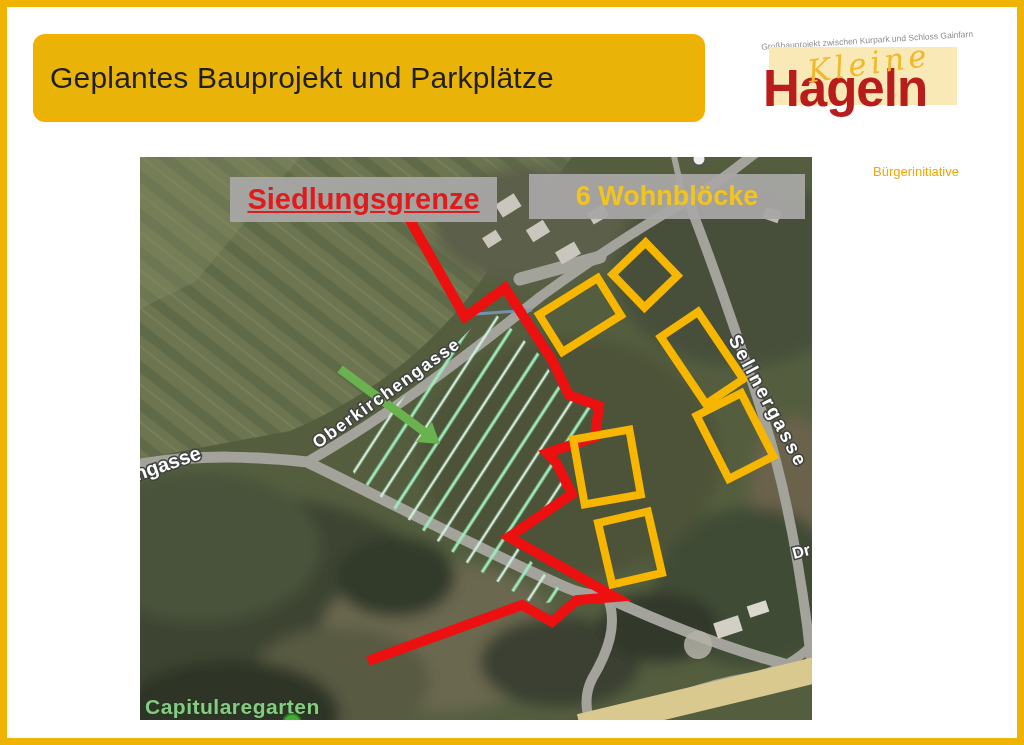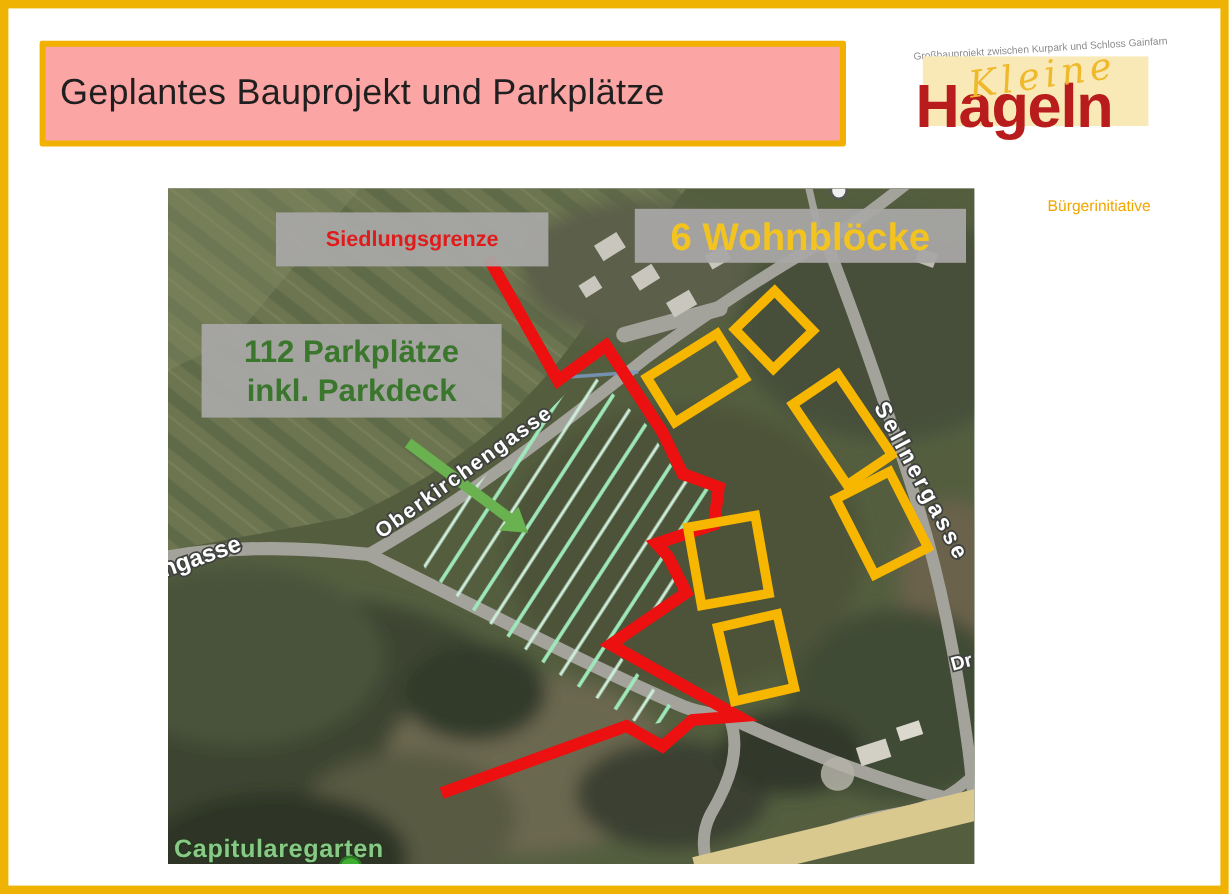--- a/index.html
+++ b/index.html
@@ -1,22 +1,22 @@
 <!DOCTYPE html>
 <html><head>
 <meta charset="utf-8">
 <style>
   html,body{margin:0;padding:0;background:#fff;font-family:"Liberation Sans",sans-serif;}
   .page{position:relative;width:1024px;height:745px;box-sizing:border-box;
         border:7px solid #eeb303;background:#fff;overflow:hidden;}
 
   
   .title-box{position:absolute;left:26px;top:27px;width:672px;height:88px;
-             box-sizing:border-box;border:5px solid #f2b000;background:#fca5a5;
-             border-radius:2px;display:flex;align-items:center;}
+             box-sizing:border-box;border:5px solid #f2b000;background:#eab308;
+             border-radius:12px;display:flex;align-items:center;}
   .title-box h1{margin:0 0 0 12px;font-size:30px;font-weight:400;color:#1f1f1f;letter-spacing:.2px;}
 
   
   .logo{position:absolute;left:748px;top:20px;width:220px;height:118px;}
   .logo-tagline{position:absolute;left:6px;top:8px;width:220px;font-size:8.5px;color:#8d8d8d;
                 transform:rotate(-3.5deg);white-space:nowrap;}
   .logo-band{position:absolute;left:14px;top:20px;width:188px;height:58px;background:#f8e9b6;}
   .logo-script{position:absolute;left:52px;top:18px;font-family:"DejaVu Serif",serif;
                font-style:italic;font-size:31px;color:#efb92b;transform:rotate(-8deg);
                letter-spacing:4px;}
@@ -25,22 +25,22 @@
   .logo-sub{position:absolute;right:16px;top:90px;font-size:13px;color:#f2a600;margin-top:47px;}
 
   
   .map{position:absolute;left:133px;top:150px;width:672px;height:563px;
        background:#59614a;overflow:hidden;}
   .map svg{position:absolute;left:0;top:0;}
 
   .map-label{position:absolute;background:rgba(168,167,166,.94);display:flex;
              flex-direction:column;align-items:center;justify-content:center;
              font-weight:bold;text-align:center;line-height:1.25;}
-  .lbl-siedlung{left:90px;top:20px;width:227px;height:45px;font-size:18px;color:#e01b1b;}
-  .lbl-wohn{left:389px;top:17px;width:276px;height:45px;font-size:32px;color:#f3c41f;}
+  .lbl-siedlung{left:90px;top:20px;width:267px;height:45px;font-size:29px;color:#e01b1b;text-decoration:underline;}
+  .lbl-wohn{left:389px;top:17px;width:276px;height:45px;font-size:27px;color:#f3c41f;}
   .lbl-park{left:28px;top:113px;width:250px;height:78px;font-size:26px;color:#3a772c;}
 
   .street-text{fill:#ffffff;stroke:#3f423f;stroke-width:3px;paint-order:stroke;
                font-family:"Liberation Sans",sans-serif;font-weight:bold;}
   .park-text{fill:#87ca86;stroke:#27361f;stroke-width:2.5px;paint-order:stroke;
              font-family:"Liberation Sans",sans-serif;font-weight:bold;}
 </style>
 </head>
 <body>
 
@@ -155,19 +155,15 @@
       <circle cx="559" cy="2" r="6.5" fill="#efefef" stroke="#555" stroke-width="2"></circle>
       <circle cx="152" cy="566" r="9" fill="#3fae33" stroke="#2c7a24" stroke-width="2"></circle>
     </svg>
 
     <div class="map-label lbl-siedlung">
       <span>Siedlungsgrenze</span>
     </div>
     <div class="map-label lbl-wohn">
       <span>6 Wohnblöcke</span>
     </div>
-    <div class="map-label lbl-park">
-      <span>112 Parkplätze</span>
-      <span>inkl. Parkdeck</span>
-    </div>
   </div>
 
 </div>
 
 </body></html>

